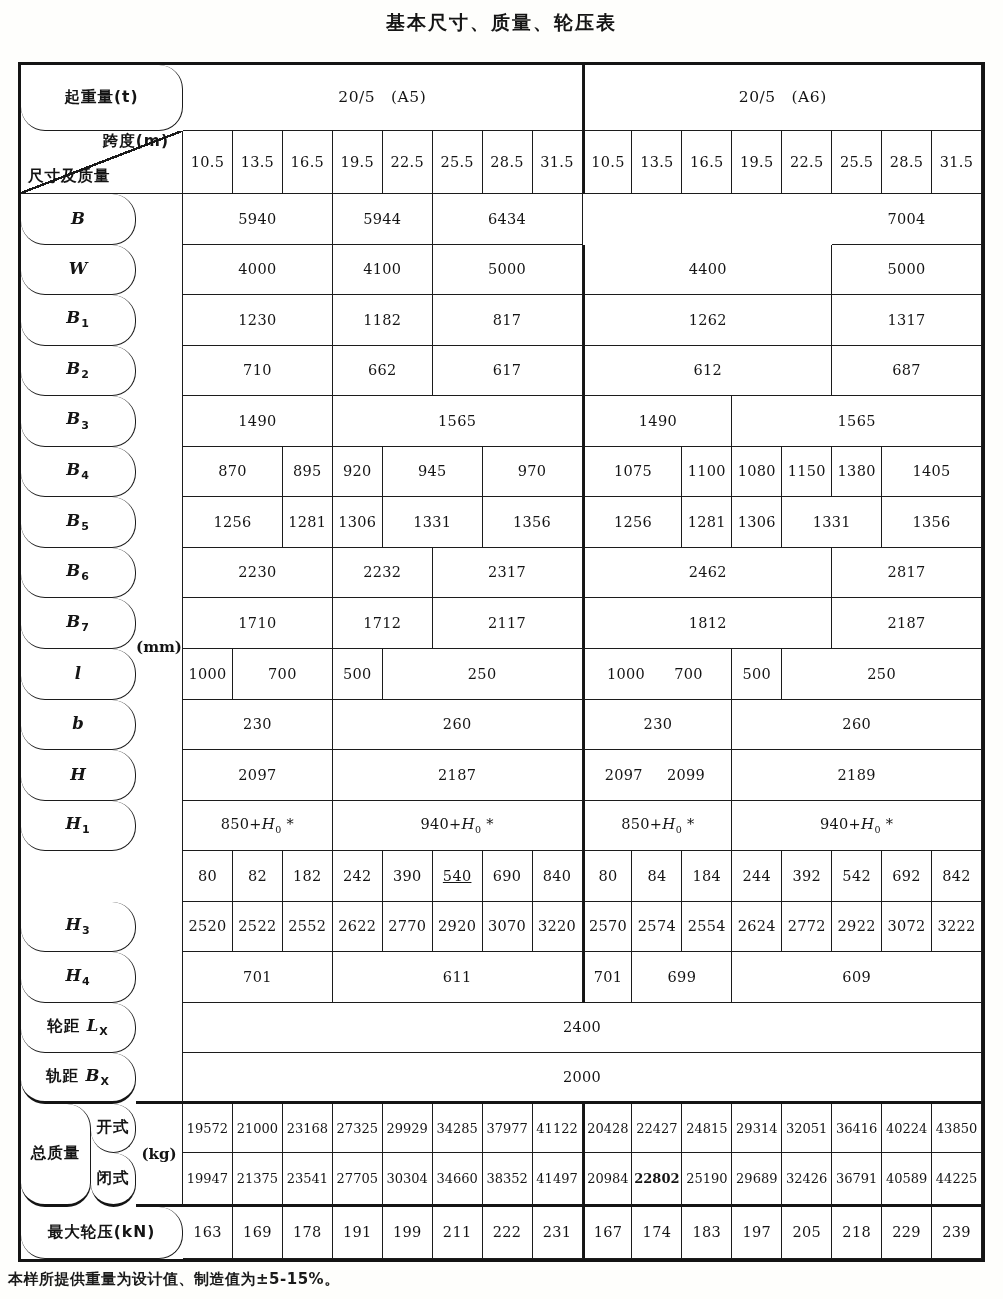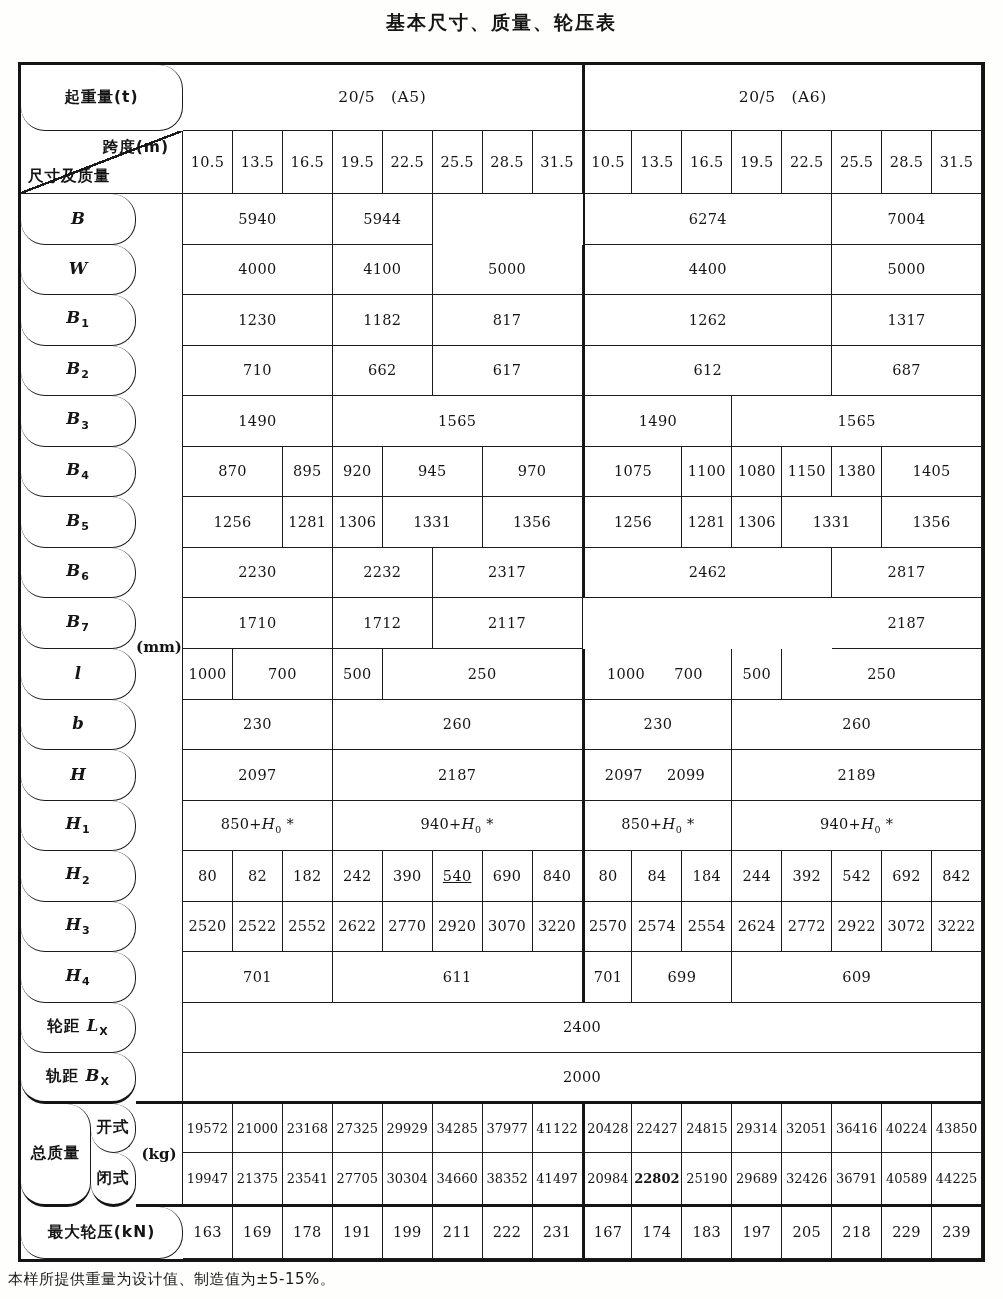--- a/index.html
+++ b/index.html
@@ -46,26 +46,26 @@
   .two{justify-content:space-around;padding:0 14px 0 8px;}
   .gsep{border-left:2px solid #141414;}
   .thick-bottom{border-bottom:3px solid #141414;}
   .diag{
     background:linear-gradient(to bottom right,
       transparent calc(50% - 1.2px),
       #1a1a1a calc(50% - 1.2px),
       #1a1a1a calc(50% + 1.2px),
       transparent calc(50% + 1.2px));
   }
-  .diag .top{position:absolute;top:9px;right:13px;}
+  .diag .top{position:absolute;top:3px;right:13px;}
   .diag .bot{position:absolute;bottom:9px;left:7px;}
   .footnote{
     position:absolute;left:8px;top:1270px;
     font-family:"DejaVu Sans","Liberation Sans",sans-serif;
-    font-weight:normal;font-size:15px;letter-spacing:.5px;color:#1a1a1a;
+    font-weight:bold;font-size:15px;letter-spacing:.5px;color:#1a1a1a;
   }
 </style>
 </head>
 <body>
 
 <div class="title">基本尺寸、质量、轮压表</div>
 
 <div id="grid">
 
   <div class="c zh" style="grid-column:1 / span 3;grid-row:1;">起重量(t)</div>
@@ -103,22 +103,22 @@
     <div class="c hspan" style="grid-area: 2 / 19;">31.5</div>
     <div class="c lab zh" style="grid-area: 3 / 1 / auto / span 2;">
       <span class="w"><i>B</i></span>
     </div>
     <div class="c dim" style="grid-area: 3 / 4 / auto / span 3;">
       <span class="w">5940</span>
     </div>
     <div class="c dim" style="grid-area: 3 / 7 / auto / span 2;">
       <span class="w">5944</span>
     </div>
-    <div class="c dim gsep" style="grid-area: 3 / 12 / auto / span 5;">
-      <span class="w">6274</span>
+    <div class="c dim" style="grid-area: 3 / 9 / auto / span 3;">
+      <span class="w">6434</span>
     </div>
     <div class="c dim" style="grid-area: 3 / 17 / auto / span 3;">
       <span class="w">7004</span>
     </div>
     <div class="c lab zh" style="grid-area: 4 / 1 / auto / span 2;">
       <span class="w"><i>W</i></span>
     </div>
     <div class="c dim" style="grid-area: 4 / 4 / auto / span 3;">
       <span class="w">4000</span>
     </div>
@@ -276,20 +276,23 @@
       <span class="w"><i>B</i><sub>7</sub></span>
     </div>
     <div class="c dim" style="grid-area: 11 / 4 / auto / span 3;">
       <span class="w">1710</span>
     </div>
     <div class="c dim" style="grid-area: 11 / 7 / auto / span 2;">
       <span class="w">1712</span>
     </div>
     <div class="c dim" style="grid-area: 11 / 9 / auto / span 3;">
       <span class="w">2117</span>
+    </div>
+    <div class="c dim gsep" style="grid-area: 11 / 12 / auto / span 5;">
+      <span class="w">1812</span>
     </div>
     <div class="c dim" style="grid-area: 11 / 17 / auto / span 3;">
       <span class="w">2187</span>
     </div>
     <div class="c lab zh" style="grid-area: 12 / 1 / auto / span 2;">
       <span class="w"><i>l</i></span>
     </div>
     <div class="c dim" style="grid-area: 12 / 4 / auto / span 1;">
       <span class="w">1000</span>
     </div>
@@ -350,23 +353,20 @@
       <span class="w">850+<i>H</i><sub>0</sub> *</span>
     </div>
     <div class="c dim" style="grid-area: 15 / 7 / auto / span 5;">
       <span class="w">940+<i>H</i><sub>0</sub> *</span>
     </div>
     <div class="c dim gsep" style="grid-area: 15 / 12 / auto / span 3;">
       <span class="w">850+<i>H</i><sub>0</sub> *</span>
     </div>
     <div class="c dim" style="grid-area: 15 / 15 / auto / span 5;">
       <span class="w">940+<i>H</i><sub>0</sub> *</span>
-    </div>
-    <div class="c lab zh" style="grid-area: 16 / 1 / auto / span 2;">
-      <span class="w"><i>H</i><sub>2</sub></span>
     </div>
     <div class="c dim" style="grid-area: 16 / 4 / auto / span 1;">
       <span class="w">80</span>
     </div>
     <div class="c dim" style="grid-area: 16 / 5 / auto / span 1;">
       <span class="w">82</span>
     </div>
     <div class="c dim" style="grid-area: 16 / 6 / auto / span 1;">
       <span class="w">182</span>
     </div>

